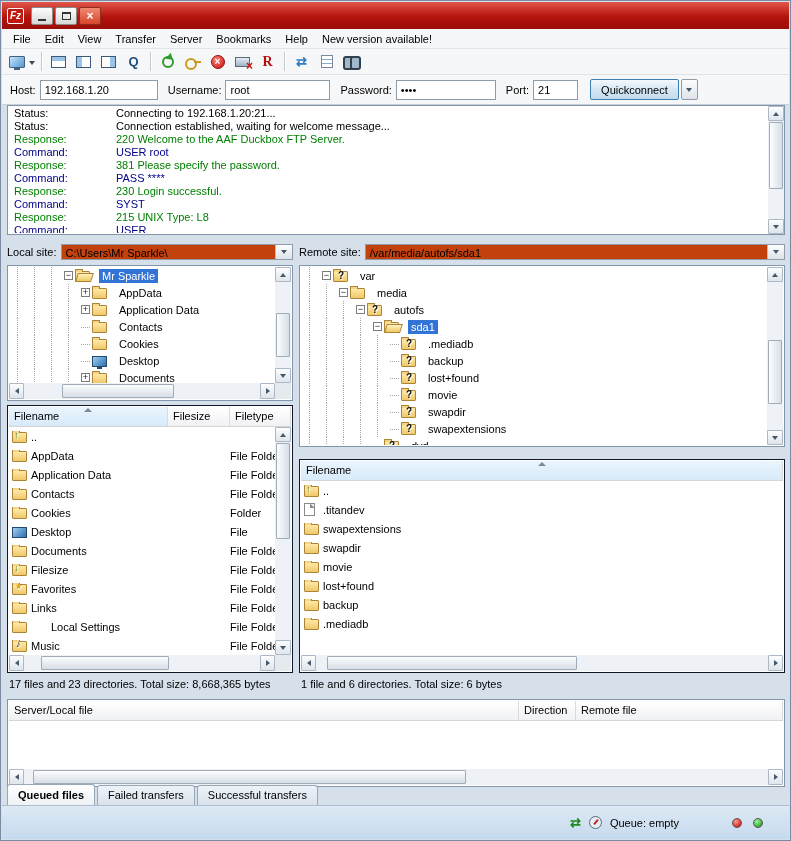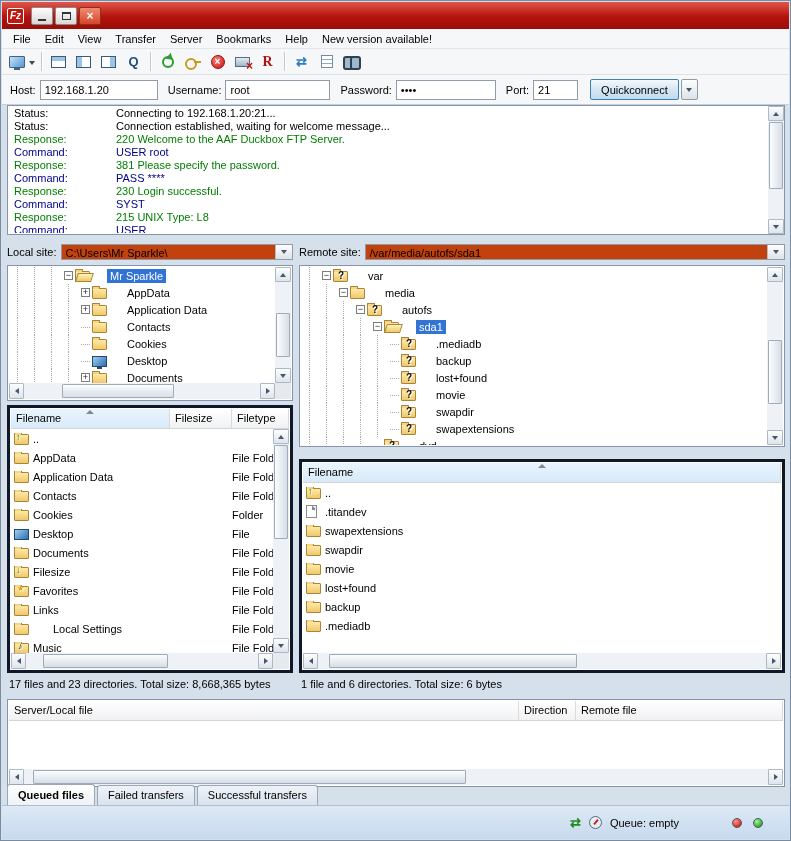--- a/index.html
+++ b/index.html
@@ -106,42 +106,42 @@
   
   .tree{position:absolute;background:#fff;border:1px solid #8295ab}
   .t-local{top:264px;left:6px;width:286px;height:136px}
   .t-remote{top:264px;left:298px;right:5px;height:182px}
   .tbody{position:absolute;left:1px;top:1px;overflow:hidden}
   .trow{position:relative;height:17px;display:flex;align-items:center;white-space:nowrap}
   .guide{position:absolute;top:0;bottom:0;width:0;border-left:1px dotted #a8a8a8}
   .slot{width:13px;flex:none;display:flex;align-items:center;justify-content:center;position:relative;z-index:1}
   .exp{width:9px;height:9px;border:1px solid #7c7c7c;background:#fff;font-size:9px;line-height:7px;text-align:center;color:#222}
   .conn{width:9px;border-top:1px dotted #a8a8a8;margin-top:1px}
-  .tlabel{margin-left:17px;padding:1px 3px}
+  .tlabel{margin-left:9px;padding:1px 3px}
   .tlabel.sel{background:var(--c-sel,#3273d6);color:#fff}
 
   
   .fi{position:relative;width:15px;height:11px;flex:none;margin-top:1px;z-index:1}
   .fi.f,.fi.fo{background:linear-gradient(#ffe9a6,#efc86a);border:1px solid #ab8438;border-radius:1px}
   .fi.f::before,.fi.fo::before{content:"";position:absolute;top:-3px;left:-1px;width:6px;height:2px;background:#f4d585;
     border:1px solid #ab8438;border-bottom:none;border-radius:1px 1px 0 0}
   .fi.fo::after{content:"";position:absolute;left:-1px;bottom:-1px;width:14px;height:7px;
     background:linear-gradient(#fff3c2,#edc95f);border:1px solid #ab8438;transform:skewX(-18deg);transform-origin:bottom left}
   .fi.q::after{content:"?";position:absolute;left:4px;top:-2px;font-size:10px;font-weight:bold;color:#111;text-shadow:1px 1px 0 #fff}
   .fi.up::after{content:"↑";position:absolute;left:1px;top:-3px;font-size:9px;font-weight:bold;color:#2e7d2e;text-shadow:1px 1px 0 #fff}
   .fi.dl::after{content:"↓";position:absolute;left:1px;top:-3px;font-size:9px;font-weight:bold;color:#2e7d2e;text-shadow:1px 1px 0 #fff}
   .fi.fav::after{content:"★";position:absolute;left:2px;top:-3px;font-size:8px;color:#e09c00;text-shadow:1px 1px 0 #fff}
   .fi.mus::after{content:"♪";position:absolute;left:3px;top:-3px;font-size:9px;font-weight:bold;color:#223a66;text-shadow:1px 1px 0 #fff}
   .fi.desk{background:linear-gradient(135deg,#9fd0f0,#2f6db0);border:1px solid #23496e}
   .fi.desk::before{content:"";position:absolute;left:4px;bottom:-3px;width:5px;height:2px;background:#23496e}
   .fi.file{width:11px;height:13px;margin:0 4px 0 0;background:#fff;border:1px solid #8a8a8a}
   .fi.file::before{content:"";position:absolute;top:0;right:0;width:4px;height:4px;background:linear-gradient(225deg,#e4ecf4 50%,#8a8a8a 50%)}
 
   
-  .flist{position:absolute;background:#fff;border:3px solid #0f172a}
+  .flist{position:absolute;background:#fff;border:1px solid #0f172a}
   .l-local{top:404px;left:6px;width:286px;height:268px}
   .l-remote{top:458px;left:298px;right:5px;height:214px}
   .lheader{position:absolute;left:1px;right:1px;top:1px;height:20px;display:flex;
     background:linear-gradient(#ffffff,#f0f1f3);border-bottom:1px solid #d5d5d5}
   .hcol{position:relative;padding:3px 5px;border-right:1px solid #dadada;overflow:hidden;white-space:nowrap}
   .hcol.sorted{background:linear-gradient(#eaf4fd,#d7eafa)}
   .sortarrow{position:absolute;top:1px;left:50%;margin-left:-4px;width:0;height:0;border:4px solid transparent;border-bottom:4px solid #7a8a99;border-top:0}
   .lbody{position:absolute;left:1px;top:21px;overflow:hidden}
   .lrow{display:flex;align-items:center;height:19px;padding-left:3px;white-space:nowrap}
   .c-name{display:flex;align-items:center;gap:4px;overflow:hidden}

